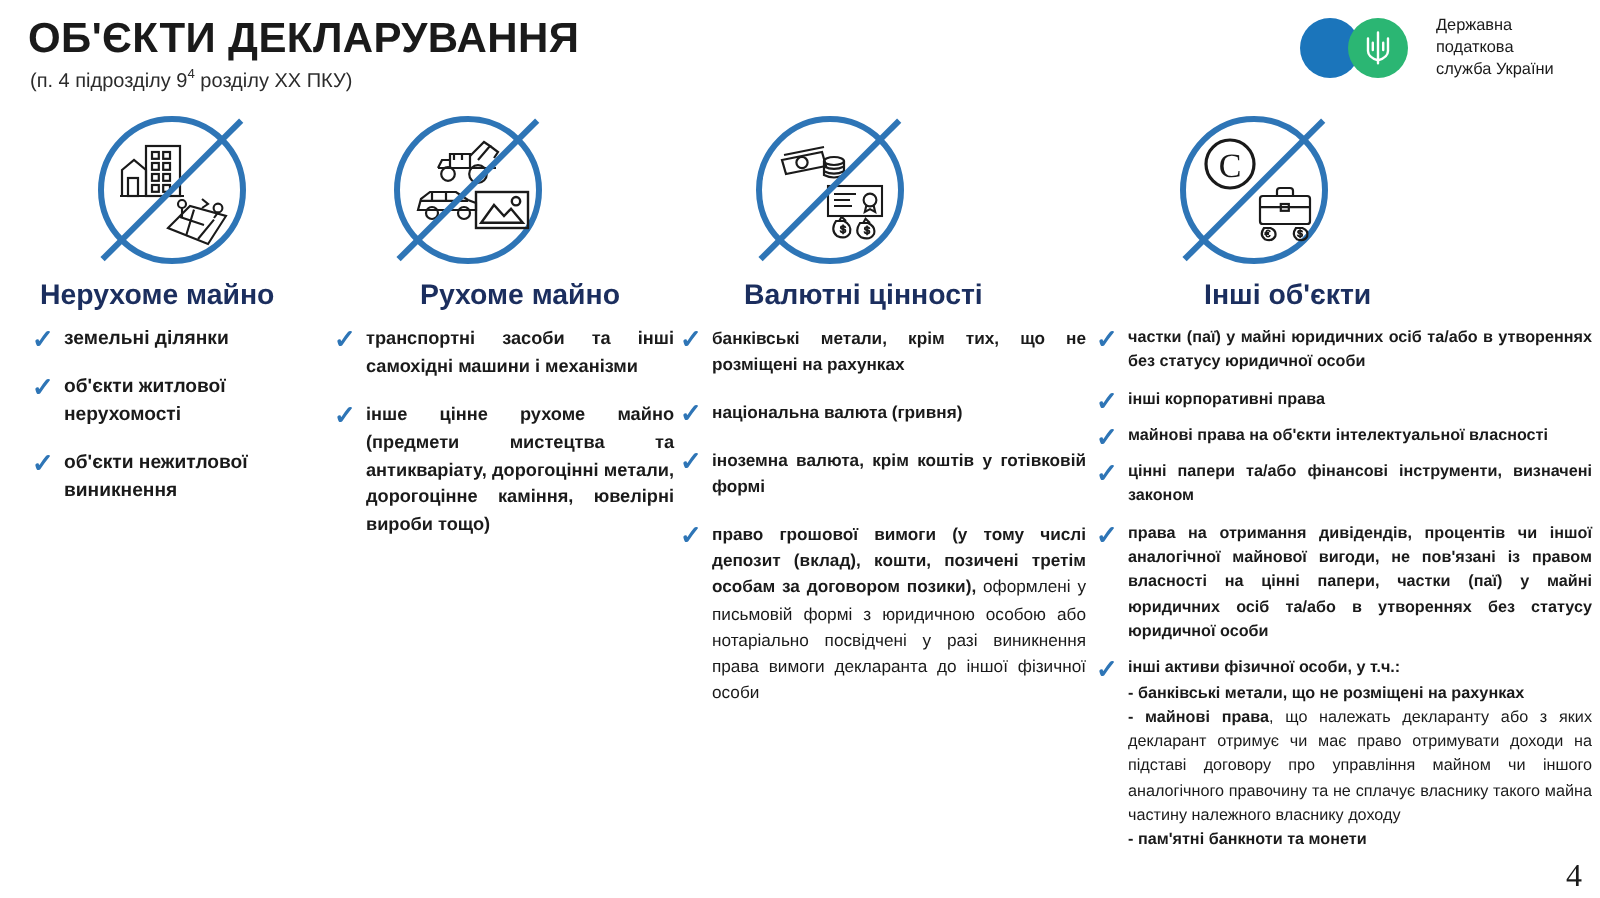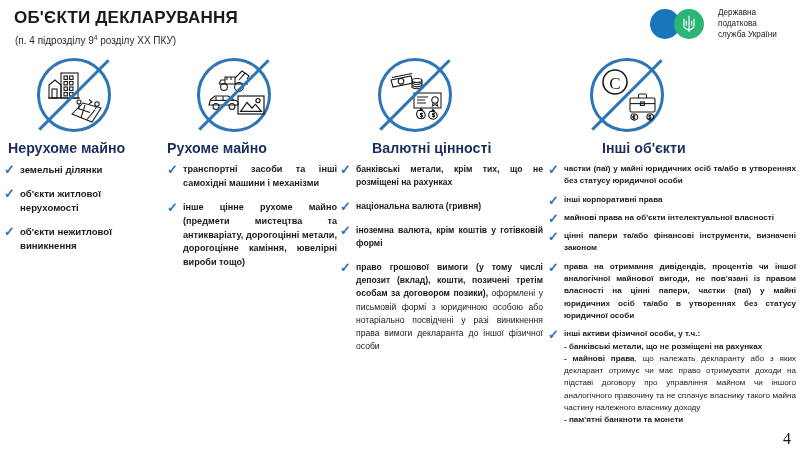--- a/index.html
+++ b/index.html
@@ -12,21 +12,21 @@
   #slide {
     position: relative;
     width: 800px; height: 449px;
     background: #ffffff;
   }
 
   
   #header { position: absolute; left: 0; top: 0; width: 800px; height: 56px; }
   #title {
     position: absolute; left: 14px; top: 8px;
-    font-size: 17px; font-weight: bold; color: #1a1a1a;
+    font-size: 21px; font-weight: bold; color: #1a1a1a;
     letter-spacing: 0.2px;
   }
   #subtitle {
     position: absolute; left: 15px; top: 34px;
     font-size: 10px; color: #2b2b2b; font-weight: normal;
   }
   #subtitle .sup { font-size: 6.6px; vertical-align: super; }
 
   
   #logo { position: absolute; left: 650px; top: 8px; display: flex; align-items: center; gap: 6px; }
@@ -34,21 +34,21 @@
   .logo-circ { position: absolute; top: 0; width: 30px; height: 30px; border-radius: 50%; }
   .logo-blue { left: 0; background: #1b75bb; }
   .logo-green { left: 24px; background: #2bb673; display: flex; align-items: center; justify-content: center; }
   #logo-text {
     font-size: 8.2px; font-weight: normal; color: #1a1a1a;
     line-height: 1.32; white-space: pre-line;
   }
 
   
   .col { position: absolute; top: 58px; }
-  #col0 { left: 4px;   width: 156px; }
+  #col0 { left: 16px;   width: 156px; }
   #col1 { left: 167px; width: 170px; }
   #col2 { left: 340px; width: 203px; }
   #col3 { left: 548px; width: 248px; }
 
   
   .badge-wrap { position: relative; height: 76px; }
   .badge {
     position: relative;
     width: 74px; height: 74px;
     border: 3.2px solid #2e75b6;
@@ -65,21 +65,21 @@
   #col1 .badge { margin-left: 30px; }
   #col2 .badge { margin-left: 38px; }
   #col3 .badge { margin-left: 42px; }
   .gly { position: absolute; color: #1a1a1a; line-height: 1; }
 
   .col-title {
     font-size: 14.2px; font-weight: bold; color: #1b2e5e;
     margin-top: 6px; margin-bottom: 7px; white-space: nowrap;
   }
   #col0 .col-title { margin-left: 4px; }
-  #col1 .col-title { margin-left: 0; }
+  #col1 .col-title { margin-left: 16px; text-align: center; }
   #col2 .col-title { margin-left: 32px; }
   #col3 .col-title { margin-left: 54px; }
 
   ul.bullets { list-style: none; }
   ul.bullets > li {
     position: relative;
     padding-left: 16px;
     color: #1a1a1a;
   }
   ul.bullets > li .tick {

